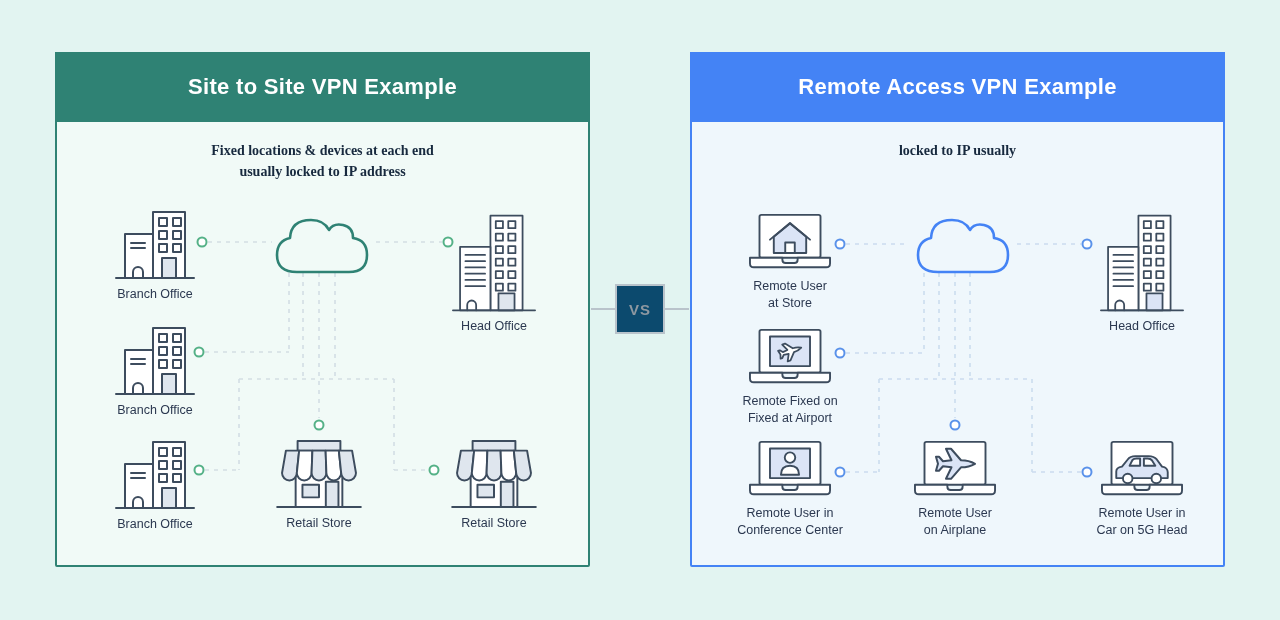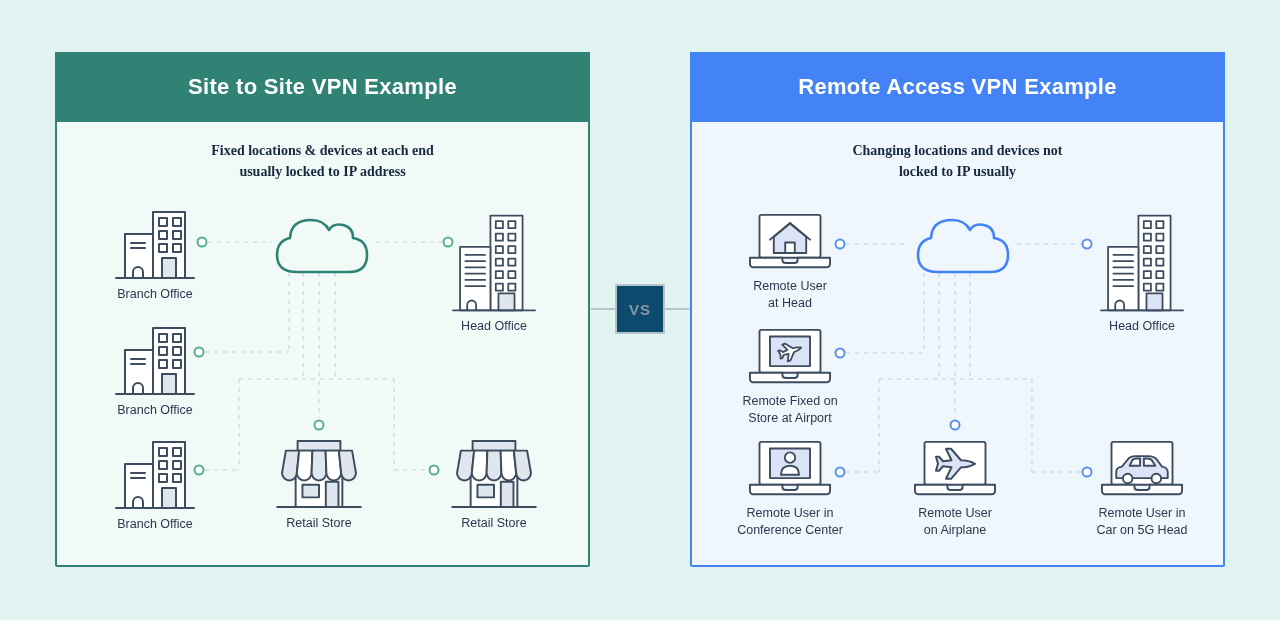--- a/index.html
+++ b/index.html
@@ -231,21 +231,20 @@
 
   <div class="vs-line vs-line-left"></div>
   <div class="vs-line vs-line-right"></div>
   <div class="vs-box">VS</div>
 
   <div class="panel panel-right" style="--accent: #4483f5;">
     <div class="panel-header">
       <div class="panel-title">Remote Access VPN Example</div>
     </div>
     <div class="panel-subtitle">
-      <div>Changing locations and devices not</div>
       <div>locked to IP usually</div>
     </div>
 
     <svg class="wires" width="535" height="515" viewBox="0 0 535 515">
       <path d="M154 190 H217"></path>
       <path d="M325 190 H389"></path>
       <path d="M232 219 V299"></path>
       <path d="M247 219 V325"></path>
       <path d="M263 219 V364"></path>
       <path d="M278 219 V325"></path>
@@ -269,31 +268,31 @@
         <use href="#sym-cloud"></use>
       </svg>
 
     <div class="node" style="left:23px;top:158px">
       <svg width="88" height="61" viewBox="0 0 92 64">
           <use href="#sym-laptop"></use>
           <use href="#sym-ic-house"></use>
         </svg>
       <div class="node-label">
         <div>Remote User</div>
-        <div>at Head</div>
+        <div>at Store</div>
       </div>
     </div>
     <div class="node" style="left:23px;top:273px">
       <svg width="88" height="61" viewBox="0 0 92 64">
           <use href="#sym-laptop"></use>
           <use href="#sym-ic-plane"></use>
         </svg>
       <div class="node-label">
         <div>Remote Fixed on</div>
-        <div>Store at Airport</div>
+        <div>Fixed at Airport</div>
       </div>
     </div>
     <div class="node" style="left:23px;top:385px">
       <svg width="88" height="61" viewBox="0 0 92 64">
           <use href="#sym-laptop"></use>
           <use href="#sym-ic-person"></use>
         </svg>
       <div class="node-label">
         <div>Remote User in</div>
         <div>Conference Center</div>

